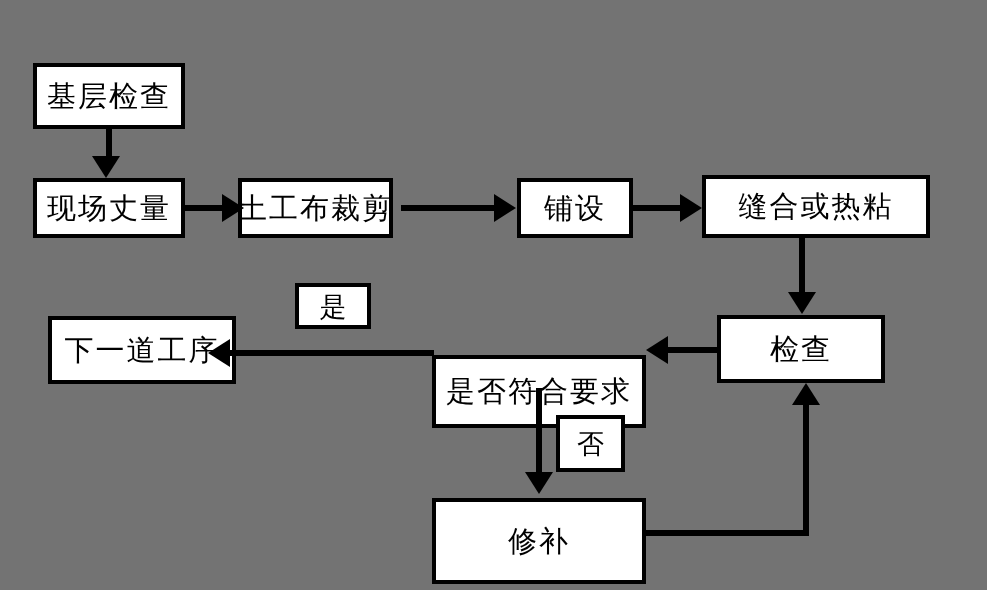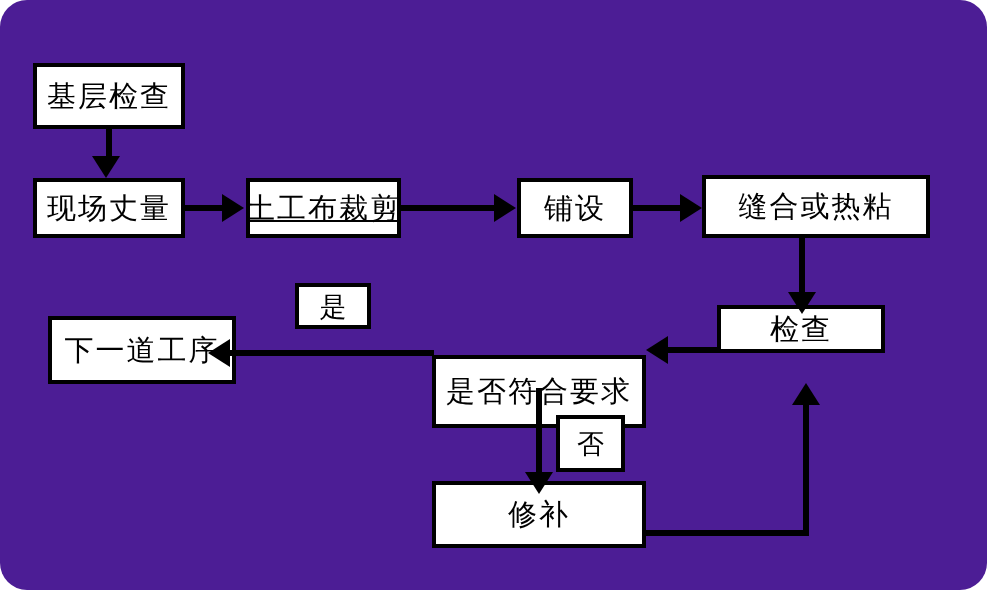--- a/index.html
+++ b/index.html
@@ -4,51 +4,50 @@
 <style>
   html, body {
     margin: 0;
     padding: 0;
     background: #ffffff;
   }
   #canvas {
     position: relative;
     width: 987px;
     height: 590px;
-    background: #4c1d95;
+    background: #737373;
     font-family: "DejaVu Sans", "Liberation Sans", sans-serif;
     overflow: hidden;
-    border-radius: 27px;
   }
   .node {
     position: absolute;
     box-sizing: border-box;
     border: 4px solid #000000;
     background: #ffffff;
     display: flex;
     align-items: center;
     justify-content: center;
     color: #000000;
     line-height: 1;
     letter-spacing: 2px;
     white-space: nowrap;
   }
   .node.big   { font-size: 29px; }
   .node.label { font-size: 27px; border-width: 4px; letter-spacing: 0; }
 
   
   #n-base      { left: 33px;  top: 63px;  width: 152px; height: 66px; }
   #n-measure   { left: 33px;  top: 178px; width: 152px; height: 60px; }
-  #n-cut       { left: 246px; top: 178px; width: 155px; height: 60px; text-decoration: underline; }
+  #n-cut       { left: 238px; top: 178px; width: 155px; height: 60px; }
   #n-lay       { left: 517px; top: 178px; width: 116px; height: 60px; }
   #n-seam      { left: 702px; top: 175px; width: 228px; height: 63px; }
-  #n-inspect   { left: 717px; top: 305px; width: 168px; height: 48px; }
+  #n-inspect   { left: 717px; top: 315px; width: 168px; height: 68px; }
   #n-decision  { left: 432px; top: 315px; width: 214px; height: 73px; margin-top: 40px; }
   #n-next      { left: 20px;  top: 316px; width: 188px; height: 68px; margin-left: 28px; }
-  #n-repair    { left: 432px; top: 481px; width: 214px; height: 67px; }
+  #n-repair    { left: 432px; top: 498px; width: 214px; height: 86px; }
   #n-yes       { left: 295px; top: 283px; width: 76px;  height: 46px; }
   #n-no        { left: 556px; top: 415px; width: 69px;  height: 57px; }
 
   
   .line {
     position: absolute;
     background: #000000;
   }
   .vline { width: 6px; }
   .hline { height: 6px; }

